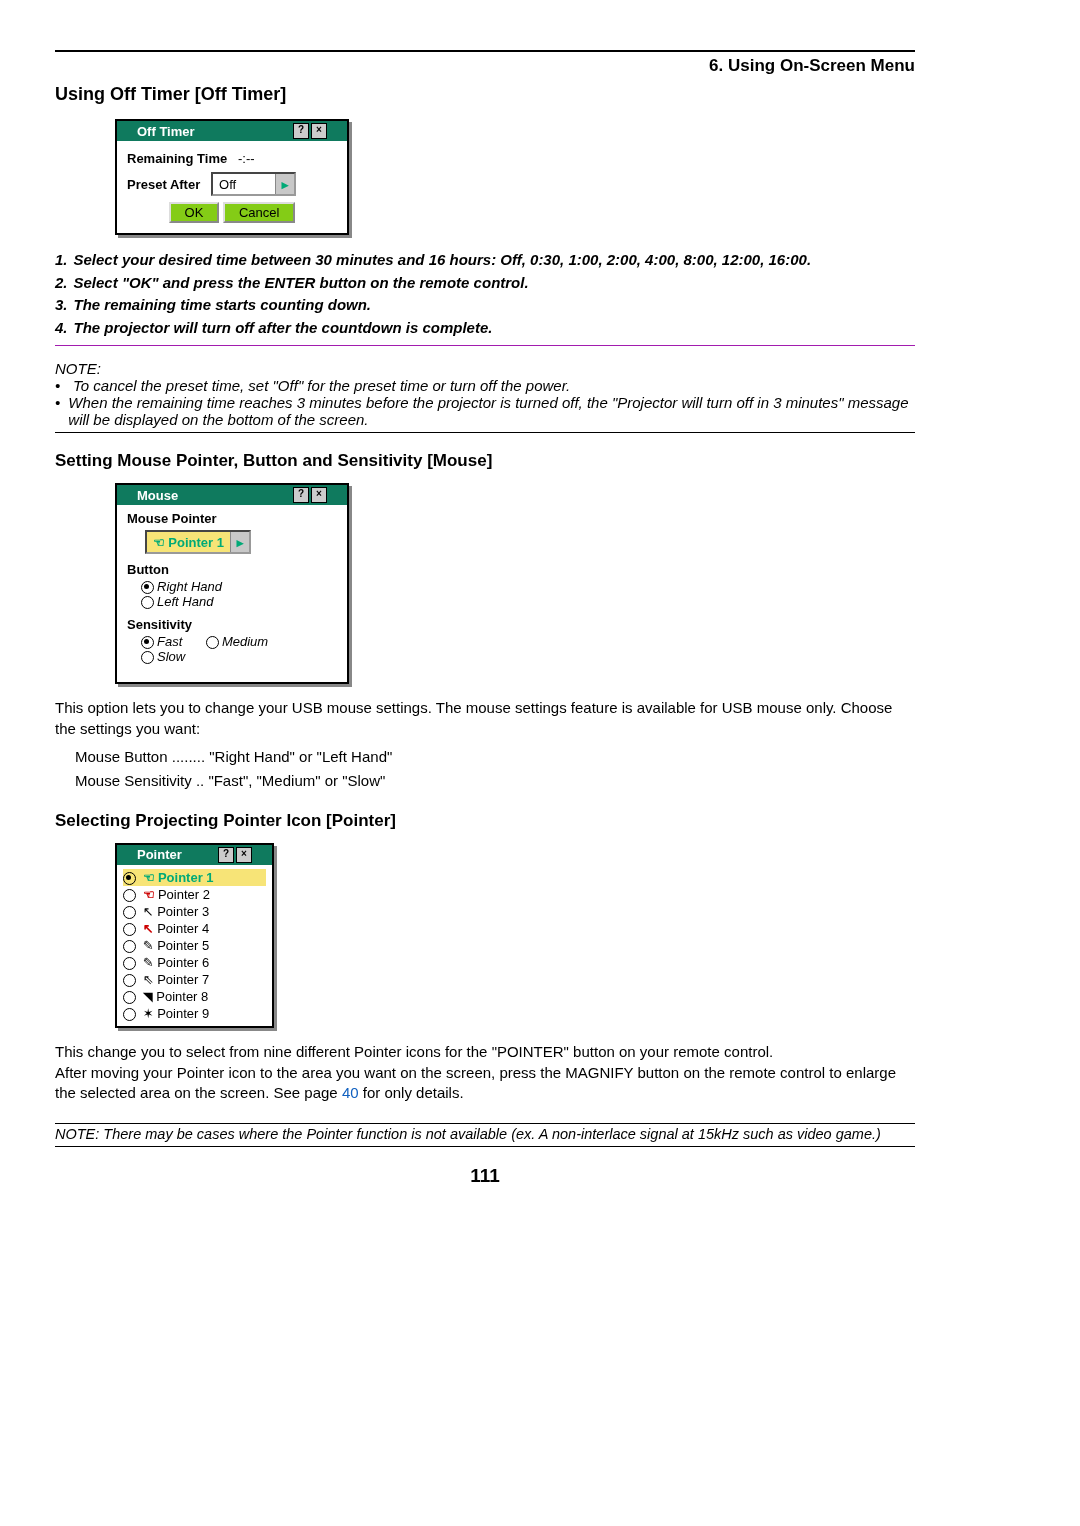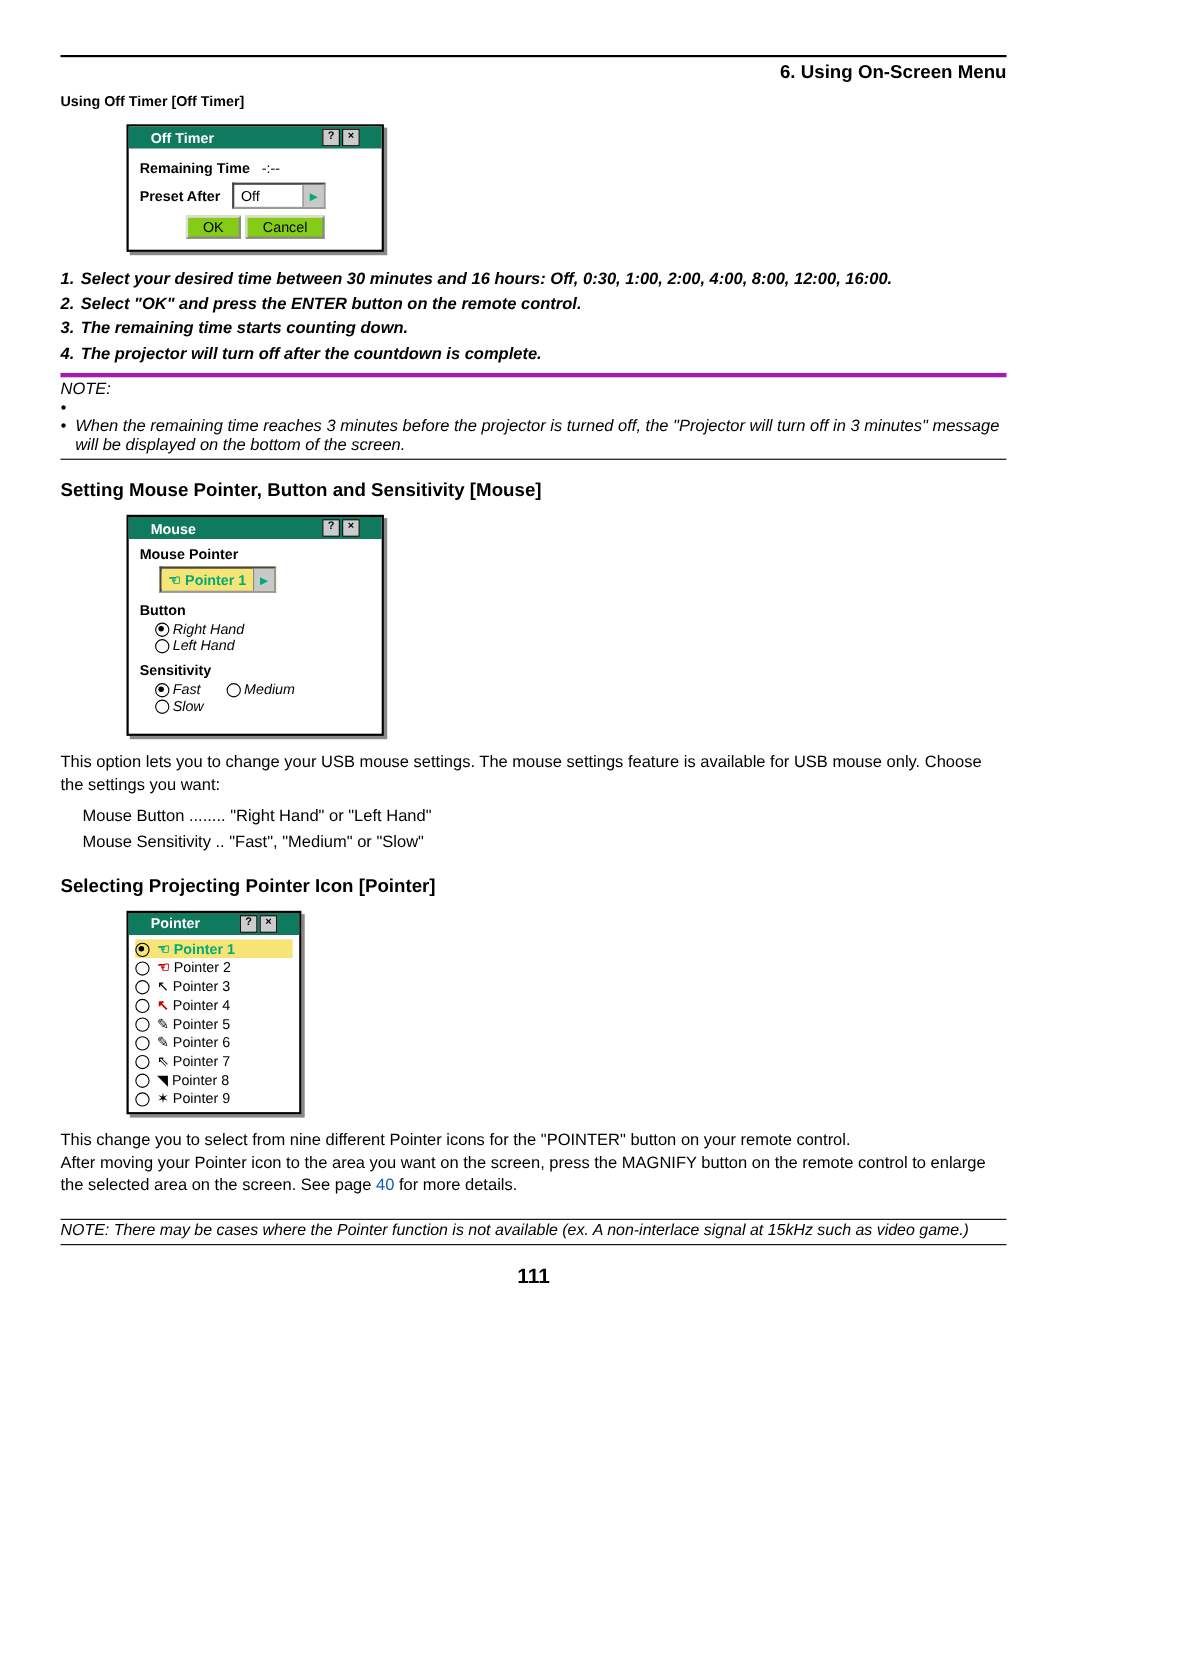--- a/index.html
+++ b/index.html
@@ -7,21 +7,21 @@
     padding: 50px 55px 30px 55px;
     font-family: Arial, Helvetica, sans-serif;
     font-size: 15px;
     color: #000;
     background: #fff;
     width: 970px;
     box-sizing: border-box;
   }
   .top-border { border-bottom: 2px solid #000; margin-bottom: 4px;}
   .chapter-title { text-align: right; font-weight: bold; font-size: 17px; margin-top:2px;}
-  .section-heading { font-weight: bold; font-size: 13px; margin-top: 8px; margin-bottom: 14px;}
+  .section-heading { font-weight: bold; font-size: 18px; margin-top: 8px; margin-bottom: 14px;}
   .section-heading2 { font-weight: bold; font-size: 17px; margin-top: 18px; margin-bottom: 12px;}
   .dialog {
     border: 2px solid #000;
     box-shadow: 3px 3px 0 #888;
     font-family: Arial, sans-serif;
     font-size: 13px;
     background: #fff;
     margin-left: 60px;
     margin-bottom: 14px;
   }
@@ -59,21 +59,21 @@
   .label-row { margin: 4px 0 6px 0;}
   .label-bold { font-weight:bold; }
   .radio { display:inline-block; width:11px;height:11px;border:1px solid #000;border-radius:50%;vertical-align:middle;margin-right:3px;position:relative;}
   .radio.sel::after{content:"";position:absolute;left:2px;top:2px;width:5px;height:5px;background:#000;border-radius:50%;}
   .radio-row { margin: 2px 0 8px 14px; }
   .radio-item { margin-right: 20px; display:inline-block;font-style:italic;}
   .instructions { font-weight:bold; font-style:italic; font-size:15px; line-height:1.5; }
   .instructions .n { display:table-cell; padding-right:6px;}
   .instructions .t { display:table-cell;}
   .instructions .row{display:table-row;}
-  .note-bar { border-top:4px solid #a21caf; margin-top:6px; padding-top:2px; font-style:italic; font-size:15px;}
+  .note-bar { border-top:1px solid #a21caf; margin-top:6px; padding-top:14px; font-style:italic; font-size:15px;}
   .note-end { border-bottom:1px solid #000; padding-bottom:4px; font-style:italic; font-size:15px;}
   .bullet-row{display:flex;}
   .bullet-row .b{width:18px;}
   .settings-list { margin: 6px 0 0 20px; line-height:1.6;}
   .pointer-list { padding: 4px 6px; }
   .pointer-row { white-space:nowrap; padding:1px 0;}
   .pointer-row.sel { background:#f7e477; color:#0a7; font-weight:bold;}
   .ptr-icon-red{color:#c00;font-weight:bold;}
   .ptr-icon-blk{color:#000;}
   .ptr-icon-grn{color:#0a7;font-weight:bold;}
@@ -136,20 +136,21 @@
   <div class="row">
       <span class="n">4.</span>
       <span class="t">The projector will turn off after the countdown is complete.</span>
     </div>
 </div>
 
 <div class="note-bar">
   <div>NOTE:</div>
   <div class="bullet-row">
       <span class="b">•</span>
+      <span>To cancel the preset time, set "Off" for the preset time or turn off the power.</span>
     </div>
   <div class="note-end">
     <div class="bullet-row">
         <span class="b">•</span>
         <span>When the remaining time reaches 3 minutes before the projector is turned off, the "Projector will turn off in 3 minutes" message will be displayed on the bottom of the screen.</span>
       </div>
   </div>
 </div>
 
 <div class="section-heading2">Setting Mouse Pointer, Button and Sensitivity [Mouse]</div>
@@ -208,18 +209,18 @@
     <div class="pointer-row"><span class="radio"></span> <span class="ptr-icon-blk">✎</span> <span>Pointer 5</span></div>
     <div class="pointer-row"><span class="radio"></span> <span class="ptr-icon-blk">✎</span> <span>Pointer 6</span></div>
     <div class="pointer-row"><span class="radio"></span> <span class="ptr-icon-blk">⇖</span> <span>Pointer 7</span></div>
     <div class="pointer-row"><span class="radio"></span> <span class="ptr-icon-blk">◥</span> <span>Pointer 8</span></div>
     <div class="pointer-row"><span class="radio"></span> <span class="ptr-icon-blk">✶</span> <span>Pointer 9</span></div>
   </div>
 </div>
 
 <div class="para">This change you to select from nine different Pointer icons for the "POINTER" button on your remote control.</div>
 <div class="para">
-  <span>After moving your Pointer icon to the area you want on the screen, press the MAGNIFY button on the remote control to enlarge the selected area on the screen. See page </span><span class="link">40</span><span> for more details.</span>
+  <span>After moving your Pointer icon to the area you want on the screen, press the MAGNIFY button on the remote control to enlarge the selected area on the screen. See page </span><span class="link">40</span><span> for only details.</span>
 </div>
 <div class="footer-note">NOTE: There may be cases where the Pointer function is not available (ex. A non-interlace signal at 15kHz such as video game.)</div>
 <hr class="thin">
 
 <div class="page-num">111</div>
 
 </body></html>

